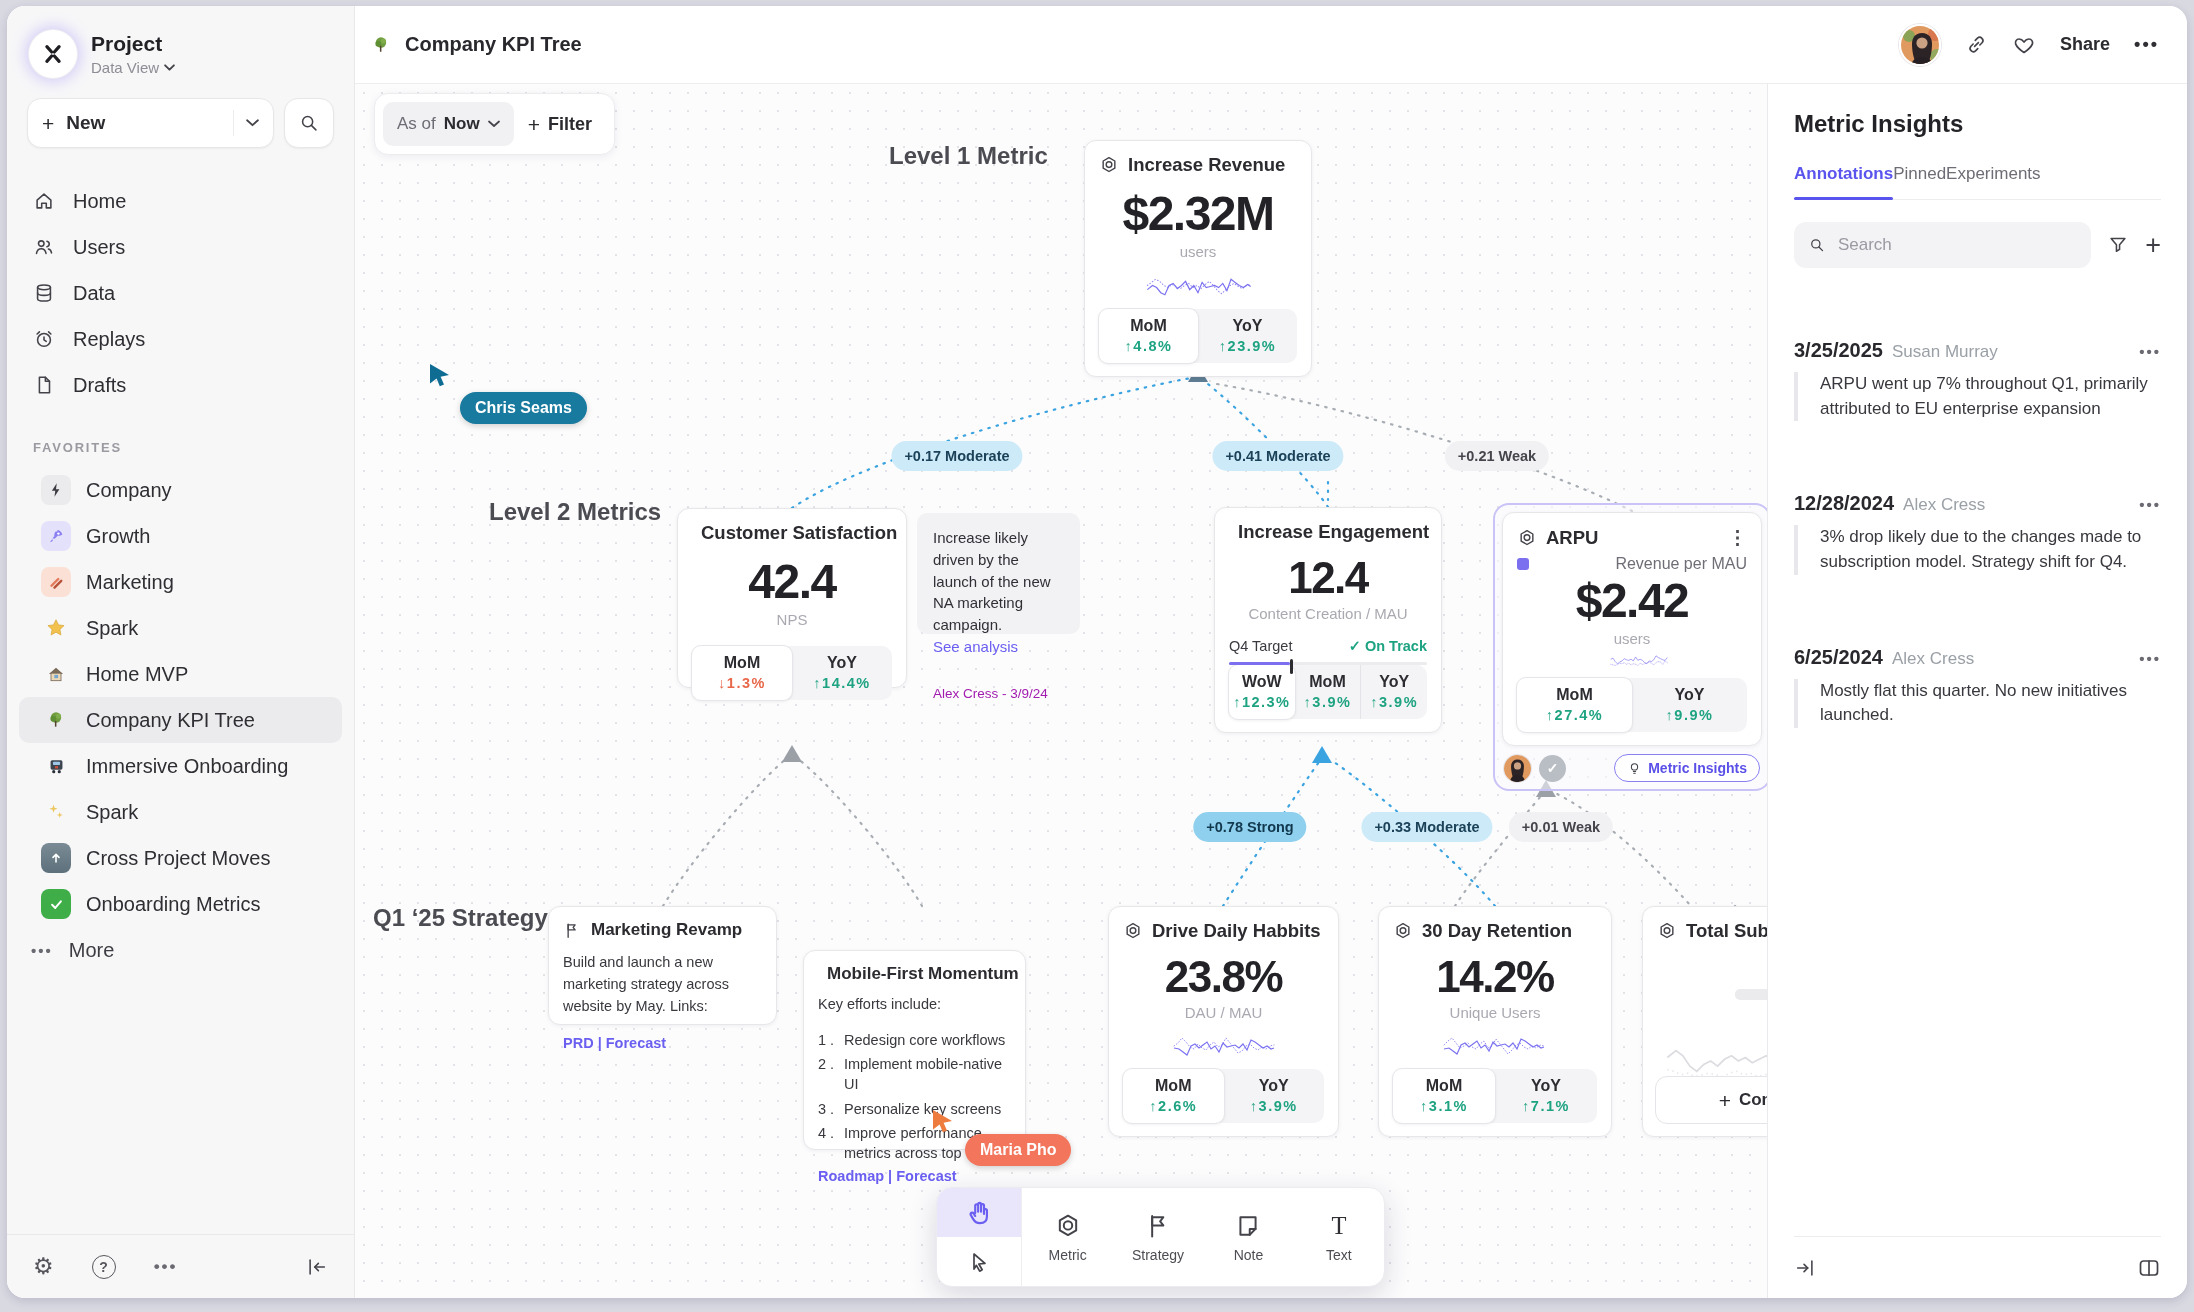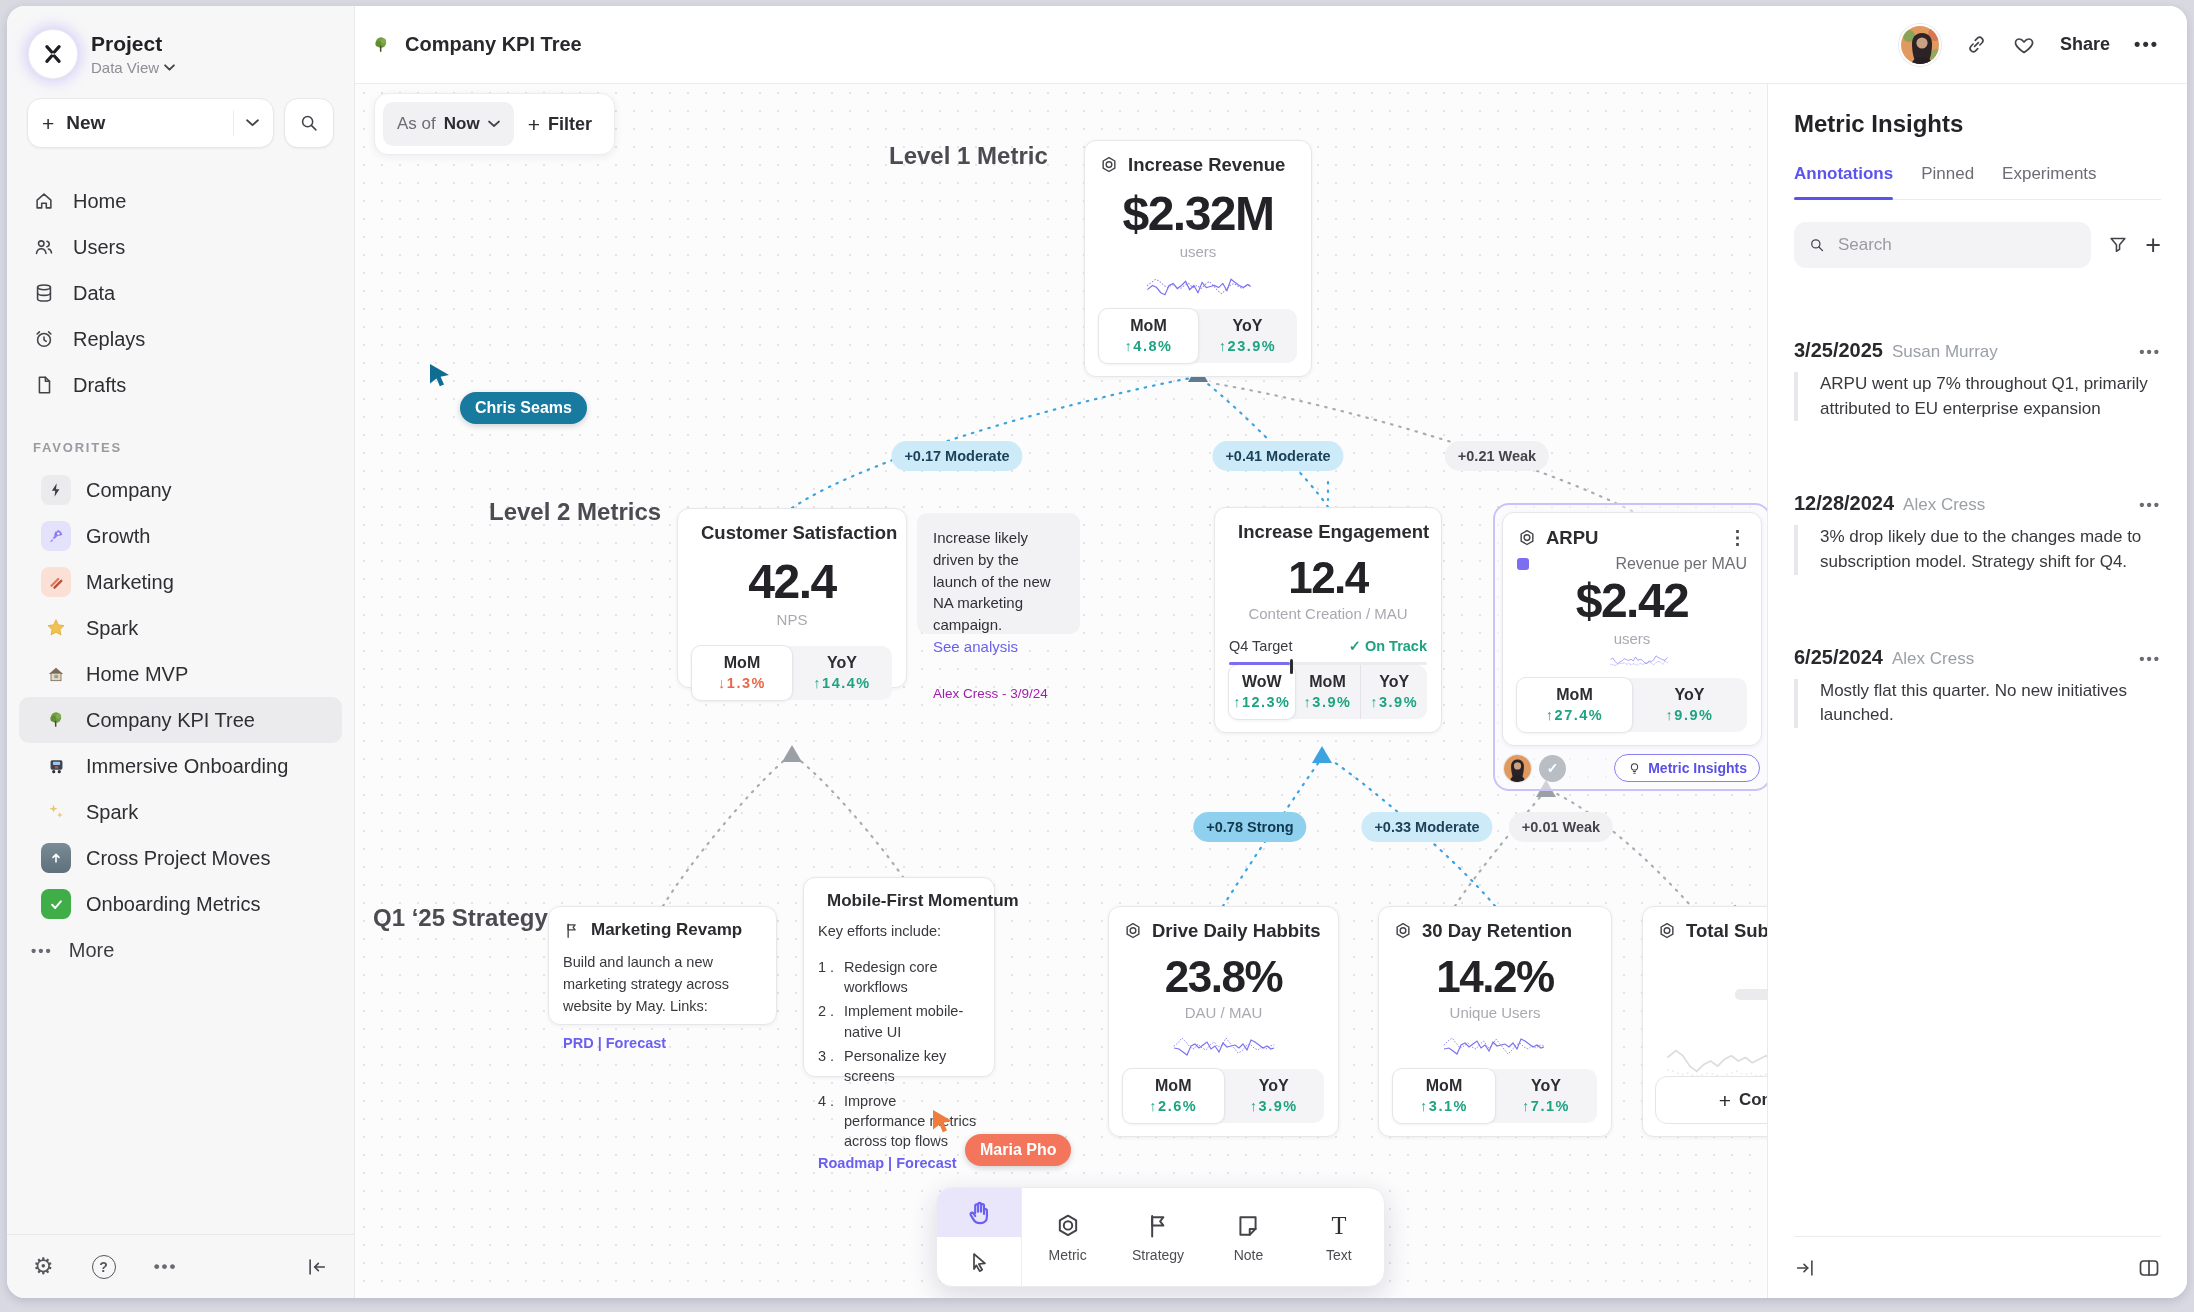--- a/index.html
+++ b/index.html
@@ -106,21 +106,21 @@
   .toolbar{position:absolute;z-index:9;background:#fff;border:1px solid #ececf0;border-radius:16px;box-shadow:0 8px 28px rgba(30,30,70,.16);display:flex;overflow:hidden;}
   .tb-left{width:86px;border-right:1px solid #eeeef1;display:flex;flex-direction:column;}
   .tb-cell{flex:1;display:flex;align-items:center;justify-content:center;cursor:pointer;}
   .tb-cell.sel{background:#e9e6fb;}
   .tool{width:91px;display:flex;flex-direction:column;align-items:center;justify-content:center;gap:7px;cursor:pointer;}
   .tool .tl{font-size:14px;color:#4c4c53;}
 
   
   .panel{grid-row:2;grid-column:3;background:#fff;border-left:1px solid #eaeaec;display:flex;flex-direction:column;padding:0 26px;}
   .pn-title{font-size:24px;font-weight:700;color:#222227;margin-top:26px;}
-  .tabs{display:flex;gap:28px;margin-top:26px;border-bottom:1px solid #ededf0;}
+  .tabs{display:flex;margin-top:26px;border-bottom:1px solid #ededf0;}
   .tab{font-size:17px;color:#6d6d75;padding-bottom:15px;cursor:pointer;position:relative;font-weight:500;}
   .tab.active{color:#5a54ee;font-weight:700;}
   .tab.active::after{content:"";position:absolute;left:0;right:0;bottom:-1px;height:3.5px;border-radius:3px;background:#5a54ee;}
   .search-row{display:flex;align-items:center;gap:16px;margin-top:22px;}
   .search-box{flex:1;height:46px;background:#f3f3f5;border-radius:12px;display:flex;align-items:center;gap:10px;padding:0 14px;}
   .search-box input{border:0;outline:0;background:transparent;font-size:17px;color:#3a3a40;font-family:inherit;width:100%;}
   .search-box input::placeholder{color:#9a9aa2;}
   .icon-btn{cursor:pointer;display:flex;align-items:center;justify-content:center;}
   .plus-big{font-size:27px;color:#3f3f45;font-weight:400;line-height:1;}
   .ann{margin-top:34px;}
@@ -570,21 +570,21 @@
           <svg width="19" height="19" viewBox="0 0 24 24" class="ic" stroke="#3a3a40" stroke-width="1.8">
             <path d="M6.5 20.5V4"></path>
             <path d="M6.5 4.8h8.8L12.8 8l2.5 3.2H6.5z"></path>
           </svg>
           <span>Marketing Revamp</span>
         </div>
       <div class="strat-body">Build and launch a new marketing strategy across website by May. Links:</div>
       <div class="strat-links">PRD | Forecast</div>
     </div>
 
-    <div class="card" style="left:448px;top:793px;width:192px;height:200px">
+    <div class="card" style="left:448px;top:866px;width:223px;height:200px">
       <div class="card-head" style="font-size:17px">
           <svg width="19" height="19" viewBox="0 0 24 24" class="ic" stroke="#3a3a40" stroke-width="1.8">
             <path d="M6.5 20.5V4"></path>
             <path d="M6.5 4.8h8.8L12.8 8l2.5 3.2H6.5z"></path>
           </svg>
           <span>Mobile-First Momentum</span>
         </div>
       <div class="strat-body" style="margin-top:10px">Key efforts include:</div>
       <ol class="mf-list">
         <li>Redesign core workflows</li>

